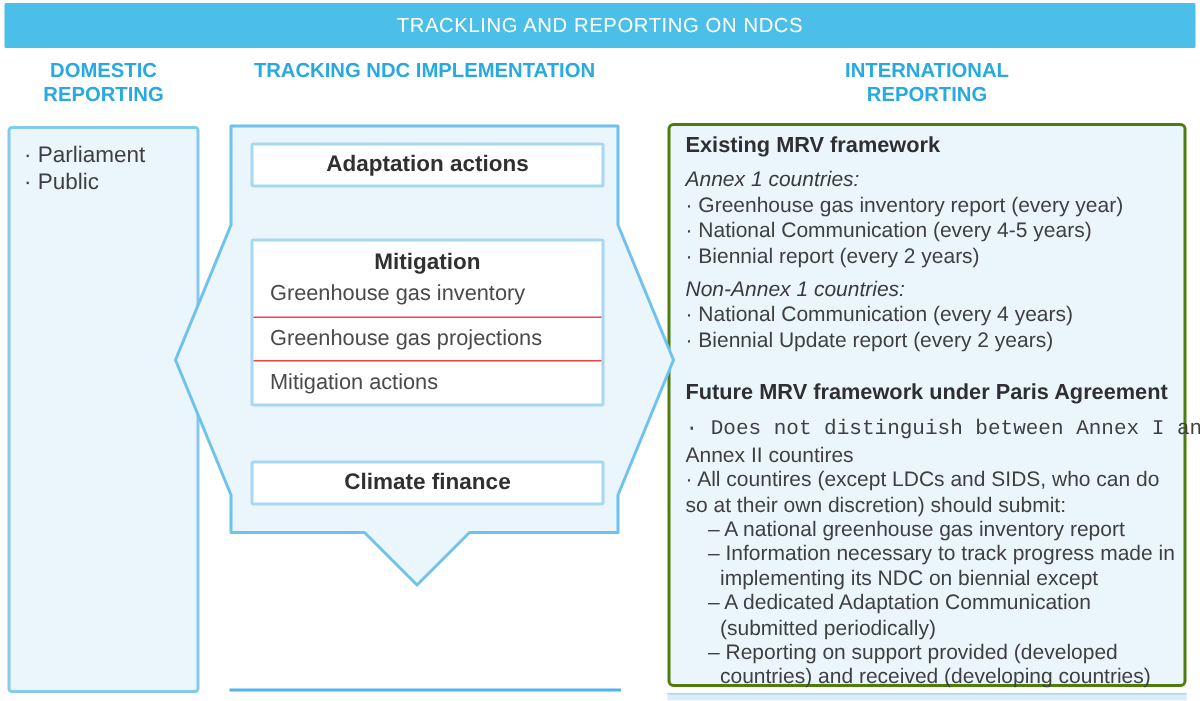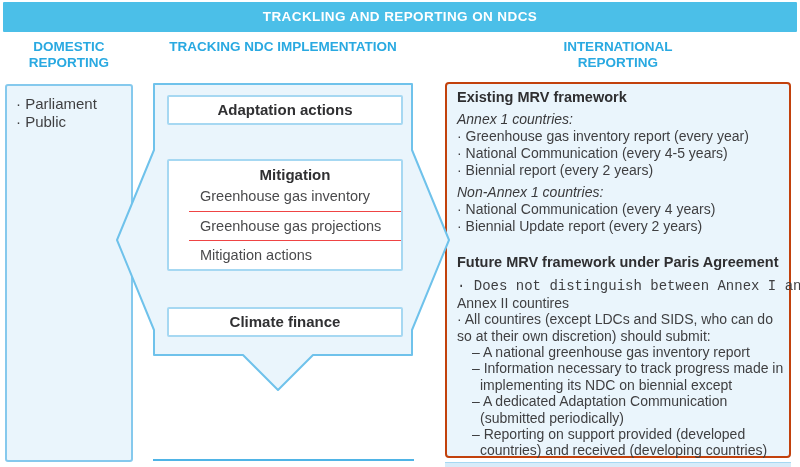--- a/index.html
+++ b/index.html
@@ -4,63 +4,63 @@
 <style>
   html,body{margin:0;padding:0;background:#fff;}
   .canvas{
     position:relative;width:800px;height:467px;overflow:hidden;background:#fff;
     font-family:"Liberation Sans","DejaVu Sans",sans-serif;
     -webkit-font-smoothing:antialiased;
   }
   
   .banner{
     position:absolute;left:3px;top:2px;width:794px;height:30px;
-    background:#4BBFE8;color:#fff;font-weight:bold;font-size:13.5px;
+    background:#4BBFE8;color:#fff;font-weight:normal;font-size:13.5px;
     letter-spacing:.4px;text-align:center;line-height:30px;border-radius:1px;
   }
   
   .col-head{
     position:absolute;top:39px;text-align:center;color:#29A9E1;
     font-weight:bold;font-size:13.5px;line-height:16px;
   }
   .head-dom{left:5px;width:128px;}
   .head-nat{left:153px;width:260px;}
   .head-int{left:445px;width:346px;}
   
   .dom-box{
     position:absolute;left:5px;top:84px;width:128px;height:378px;
     box-sizing:border-box;background:#EAF5FC;border:2px solid #85C9ED;border-radius:3px;
     padding:9px 4px 0 9px;z-index:1;
   }
   .dom-item{font-size:15px;line-height:18px;color:#3F3F41;}
   
   .int-box{
     position:absolute;left:445px;top:82px;width:346px;height:376px;
-    box-sizing:border-box;background:#EAF5FC;border:2px solid #c2410c;border-radius:4px;
+    box-sizing:border-box;background:#EAF5FC;border:2px solid #4d7c0f;border-radius:4px;
     padding:5px 6px 0 10px;z-index:1;
   }
   .rline{font-size:14px;line-height:17px;color:#3F3F41;white-space:nowrap;}
   .rtitle{font-weight:bold;font-size:14.5px;color:#2F2F31;}
   .ritalic{font-style:italic;margin-top:5px;color:#3A3A3C;}
   .mt19{margin-top:19px;}
   .mt7{margin-top:7px;font-family:Liberation Mono, monospace;}
   .lh16{line-height:16.5px;}
   .rsub{margin-left:15px;line-height:16.4px;}
   .rsubcont{margin-left:23px;line-height:16.4px;}
   
   .arrow-svg{position:absolute;left:0;top:0;z-index:2;pointer-events:none;}
   
   .inner-box{
     position:absolute;left:167px;width:236px;box-sizing:border-box;
     background:#fff;border:2px solid #A6D8F2;border-radius:2px;z-index:3;
   }
   .bold-label{font-weight:bold;font-size:15px;color:#303032;text-align:center;}
   .box-adapt{top:95px;height:30px;line-height:26px;}
   .box-climate{top:307px;height:30px;line-height:26px;}
-  .box-mitig{top:159px;padding-left:20px;}
+  .box-mitig{top:159px;}
   .mitig-row1{height:50px;}
   .mitig-title{padding-top:5px;line-height:18px;}
   .mitig-item{font-size:14.5px;color:#4A4A4C;padding-left:11px;line-height:24px;}
   .mitig-row{height:28px;line-height:28px;border-top:1px solid #ef4444;
     font-size:14.5px;color:#4A4A4C;padding-left:11px;}
   
   .revisit{
     position:absolute;left:153px;top:400px;width:260px;text-align:center;
     color:#29A9E1;font-weight:bold;font-size:14.5px;line-height:19px;z-index:3;
   }

